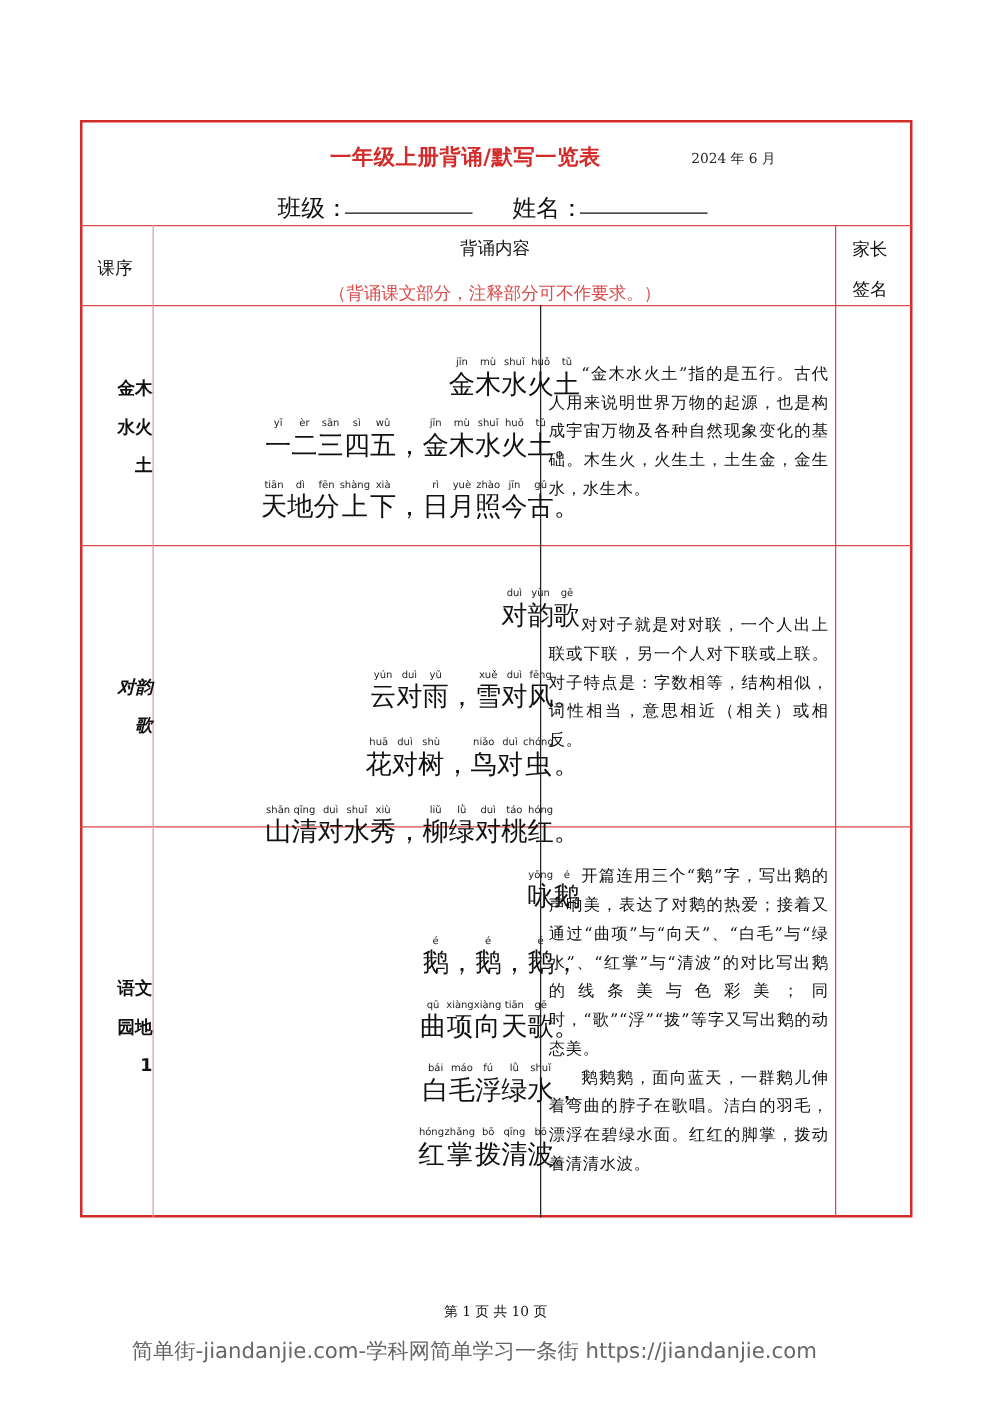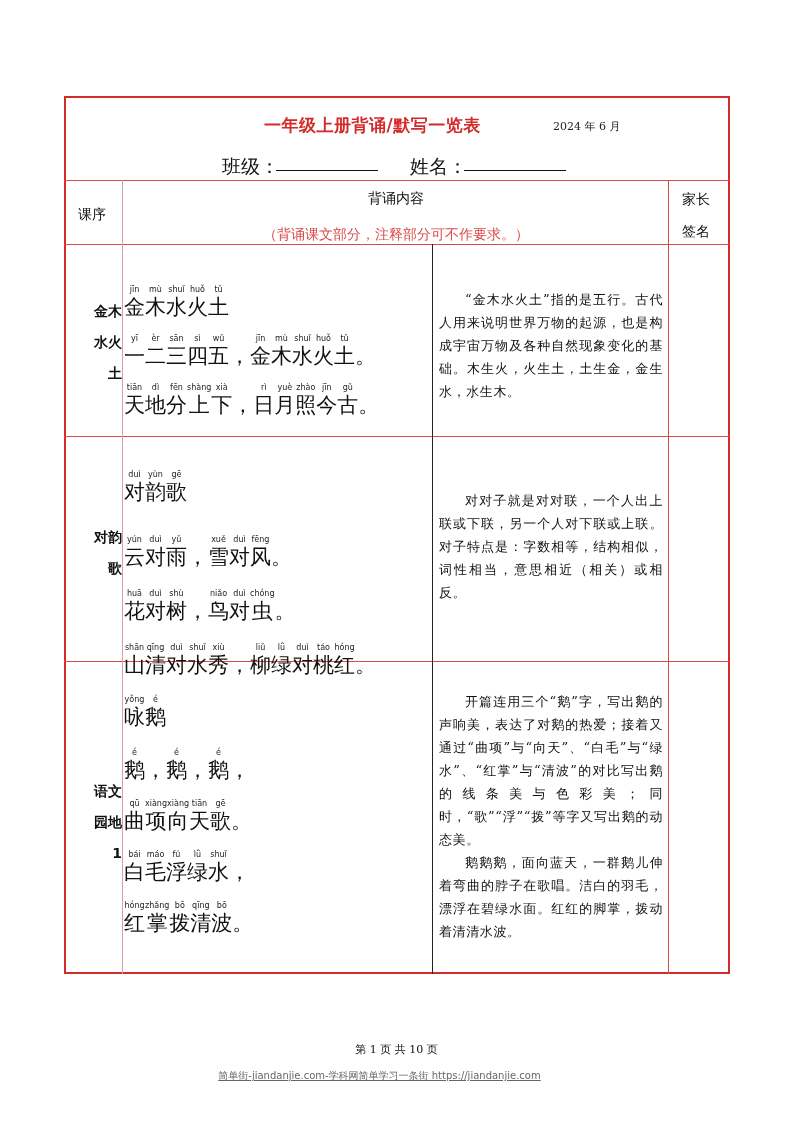--- a/index.html
+++ b/index.html
@@ -18,36 +18,36 @@
   .fieldlbl { position:absolute; top:154px; font-size:19px; }
   .blank { position:absolute; top:170px; height:0; border-top:1.5px solid #111; }
 
   .hdr { position:absolute; font-family:"DejaVu Sans", sans-serif; font-size:14px; }
   .note { position:absolute; font-size:14px; color:#d94a4a; }
 
   .lesson { position:absolute; left:66px; width:56px; text-align:right;
             font-family:"DejaVu Sans", sans-serif; font-weight:bold; font-size:14px;
             line-height:31px; }
 
-  .poem { position:absolute; left:124px; width:308px; text-align:left; }
+  .poem { position:absolute; left:124px; width:308px; text-align:right;padding-left:32px; }
   .pline { display:block; margin:0 auto; }
   .ruby-row { display:inline-flex; align-items:flex-end; }
   .rb { display:inline-flex; flex-direction:column; align-items:center; }
   .py { font-family:"DejaVu Sans", sans-serif; font-size:8px; line-height:10px; color:#222; height:10px; }
   .hz { font-family:"DejaVu Serif", serif; font-size:21px; line-height:25px; }
   .punc { font-family:"DejaVu Serif", serif; font-size:21px; line-height:25px; width:21px; }
   .author { font-size:15px; line-height:20px; }
 
   .expl { position:absolute; left:439px; width:224px; font-size:13px; line-height:23px;
           letter-spacing:0.6px; text-align:justify; font-family:"DejaVu Serif", serif; }
   .expl p { margin:0; text-indent:2em; }
 
   .pagenum { position:absolute; top:1042px; left:0; width:793px; text-align:center; font-size:11px; }
   .footer { position:absolute; top:1069px; left:0; width:759px; text-align:center;
-            font-family:"DejaVu Sans", sans-serif; font-size:10px; color:#666;text-decoration:underline; }
+            font-family:"DejaVu Sans", sans-serif; font-size:17px; color:#666; }
 </style>
 </head>
 <body>
 
 <div class="tbl"></div>
 <div class="hline" style="left:64px;top:180px;width:666px;"></div>
 <div class="hline" style="left:64px;top:244px;width:666px;"></div>
 <div class="hline" style="left:64px;top:436px;width:666px;"></div>
 <div class="hline" style="left:64px;top:661px;width:666px;"></div>
 <div class="vline" style="left:122px;top:180px;height:794px;"></div>
@@ -193,21 +193,21 @@
         <span class="rb">
           <span class="py"></span>
           <span class="punc">。</span>
         </span>
       </div></div>
   </div>
 <div class="expl" style="top:288px;">
     <p>“金木水火土”指的是五行。古代人用来说明世界万物的起源，也是构成宇宙万物及各种自然现象变化的基础。木生火，火生土，土生金，金生水，水生木。</p>
   </div>
 
-<div class="lesson" style="top:522px;">
+<div class="lesson" style="top:535px;font-style:italic;">
   <div>对韵</div>
   <div>歌</div>
 </div>
 <div class="poem" style="top:462px;">
     <div class="pline"><div class="ruby-row">
         <span class="rb">
           <span class="py">duì</span>
           <span class="hz">对</span>
         </span>
         <span class="rb">

